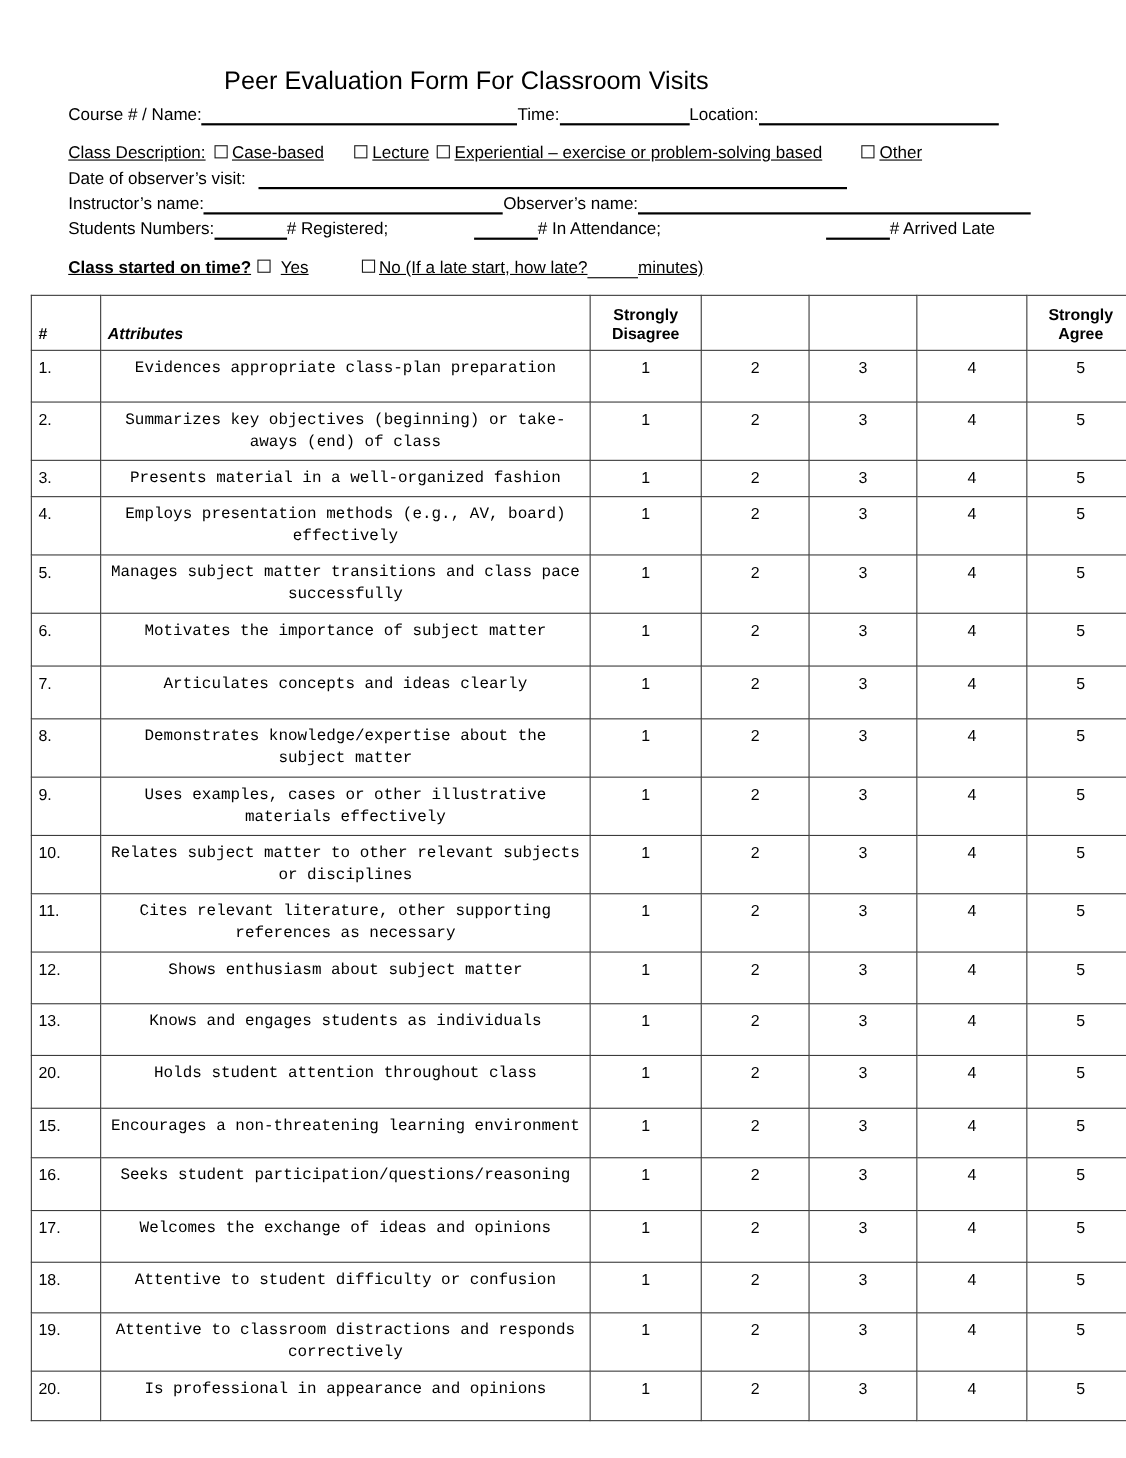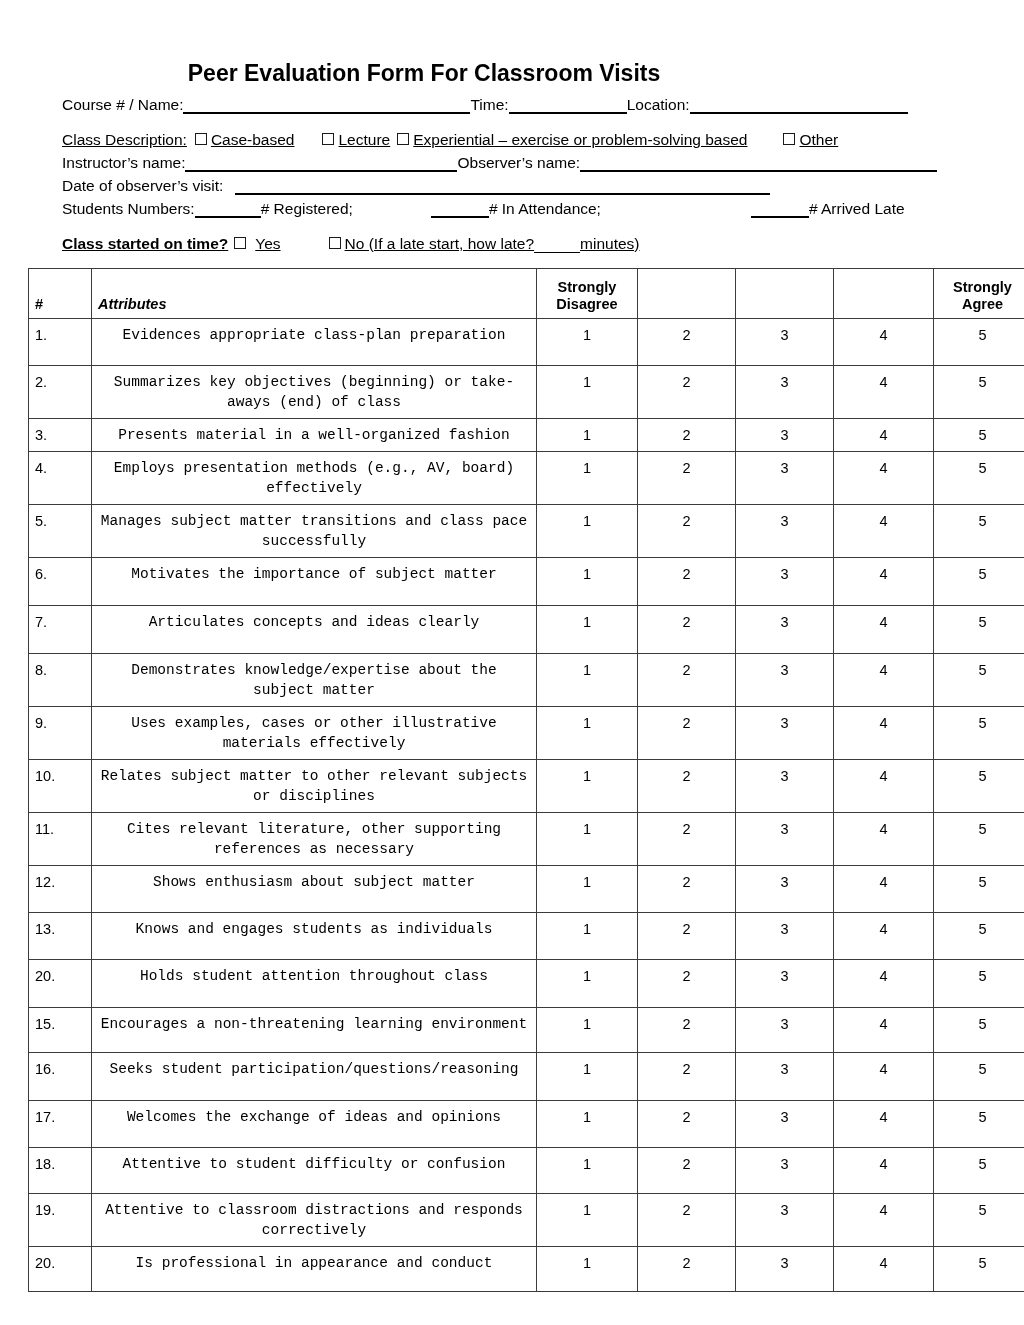--- a/index.html
+++ b/index.html
@@ -20,21 +20,21 @@
     left: 0; top: 0;
     width: 1024px;
     height: 1325px;
     padding: 0;
   }
 
   
   .doc-title {
     text-align: center;
     font-size: 23px;
-    font-weight: bold;
+    font-weight: normal;
     letter-spacing: 0px;
     margin: 0;
     position: absolute;
     left: 0;
     top: 60px;
     width: 848px;
   }
 
   
   .form-block {
@@ -152,30 +152,30 @@
       <span class="lbl">Lecture</span>
       <span class="spacer" style="width:7px"></span>
       <span class="cbx"></span>
       <span class="lbl">Experiential – exercise or problem-solving based</span>
       <span class="spacer" style="width:36px"></span>
       <span class="cbx"></span>
       <span class="lbl">Other</span>
     </div>
 
     <div class="frow">
+      <span class="lbl">Date of observer’s visit:</span>
+      <span class="spacer" style="width:12px"></span>
+      <span class="rule" style="width:535px"></span>
+    </div>
+
+    <div class="frow">
       <span class="lbl">Instructor’s name:</span>
       <span class="rule" style="width:272px"></span>
       <span class="lbl">Observer’s name:</span>
       <span class="rule" style="width:357px"></span>
-    </div>
-
-    <div class="frow">
-      <span class="lbl">Date of observer’s visit:</span>
-      <span class="spacer" style="width:12px"></span>
-      <span class="rule" style="width:535px"></span>
     </div>
 
     <div class="frow">
       <span class="lbl">Students Numbers:</span>
       <span class="rule" style="width:66px"></span>
       <span class="lbl"># Registered;</span>
       <span class="spacer" style="width:78px"></span>
       <span class="rule" style="width:58px"></span>
       <span class="lbl"># In Attendance;</span>
       <span class="spacer" style="width:150px"></span>
@@ -384,21 +384,21 @@
           <td class="c-num">19.</td>
           <td class="c-attr">Attentive to classroom distractions and responds correctively</td>
           <td class="rate c-s1">1</td>
           <td class="rate c-s2">2</td>
           <td class="rate c-s3">3</td>
           <td class="rate c-s4">4</td>
           <td class="rate c-s5">5</td>
         </tr>
         <tr style="height: 45px;">
           <td class="c-num">20.</td>
-          <td class="c-attr">Is professional in appearance and conduct</td>
+          <td class="c-attr">Is professional in appearance and opinions</td>
           <td class="rate c-s1">1</td>
           <td class="rate c-s2">2</td>
           <td class="rate c-s3">3</td>
           <td class="rate c-s4">4</td>
           <td class="rate c-s5">5</td>
         </tr>
       </tbody>
   </table>
 
 </div>

